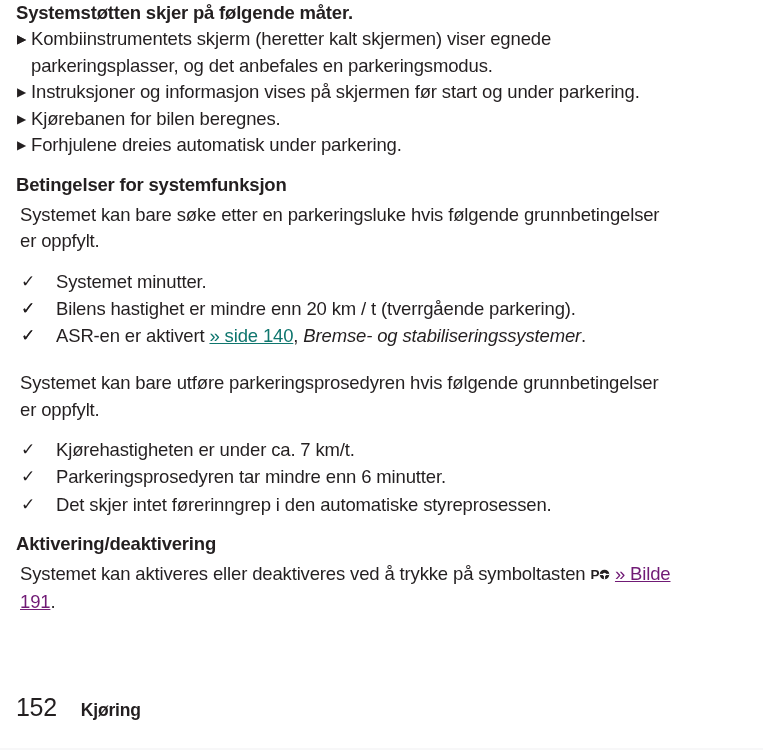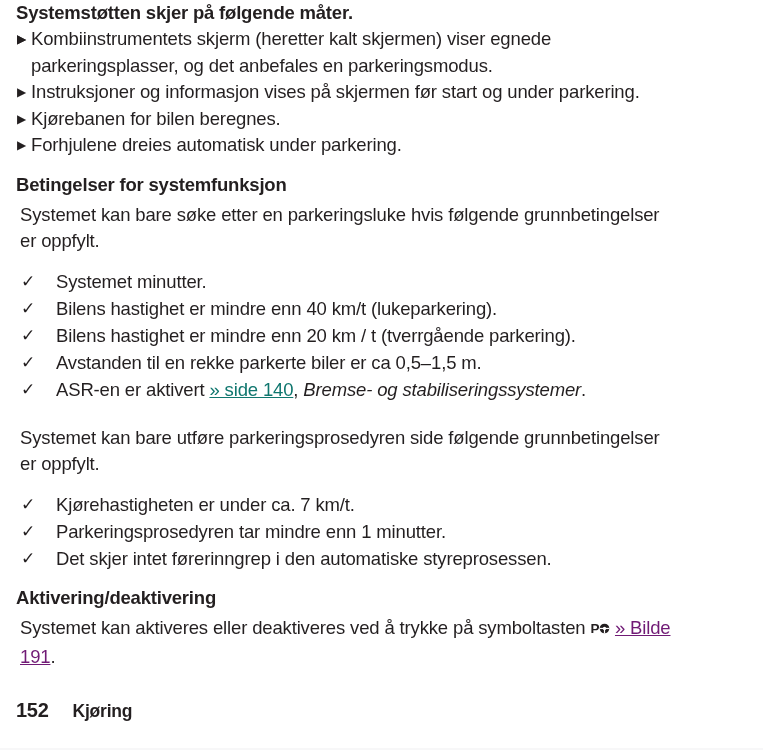--- a/index.html
+++ b/index.html
@@ -115,22 +115,22 @@
 
   
   .footer {
     position: absolute;
     left: 16px;
     bottom: 28px;
     display: flex;
     align-items: baseline;
   }
   .footer-num {
-    font-weight: bold;
-    font-size: 20px;
+    font-weight: normal;
+    font-size: 25px;
     letter-spacing: -0.3px;
   }
   .footer-chapter {
     font-weight: bold;
     font-size: 17.5px;
     margin-left: 24px;
     letter-spacing: -0.2px;
   }
   .bottom-rule {
     position: absolute;
@@ -178,50 +178,48 @@
 
   <div class="gap-sm"></div>
 
   <ul class="chk-list">
     <li class="chk-item">
       <span class="chk-marker">✓</span>
       <span>Systemet minutter.</span>
     </li>
     <li class="chk-item">
       <span class="chk-marker">✓</span>
-      <span>Bilens hastighet er mindre enn 40 km/t (lukeparkering).</span>
     </li>
     <li class="chk-item">
       <span class="chk-marker">✓</span>
       <span>Bilens hastighet er mindre enn 20 km / t (tverrgående parkering).</span>
     </li>
     <li class="chk-item">
       <span class="chk-marker">✓</span>
-      <span>Avstanden til en rekke parkerte biler er ca 0,5–1,5 m.</span>
     </li>
     <li class="chk-item">
       <span class="chk-marker">✓</span>
       <span>ASR-en er aktivert </span><a class="link" href="#">» side 140</a><span>, </span><span class="ital">Bremse- og stabiliseringssystemer</span><span>.</span>
     </li>
   </ul>
 
   <div class="gap-lg"></div>
 
-  <p class="para">Systemet kan bare utføre parkeringsprosedyren side følgende grunnbetingelser er oppfylt.</p>
+  <p class="para">Systemet kan bare utføre parkeringsprosedyren hvis følgende grunnbetingelser er oppfylt.</p>
 
   <div class="gap-sm"></div>
 
   <ul class="chk-list">
     <li class="chk-item">
       <span class="chk-marker">✓</span>
       <span>Kjørehastigheten er under ca. 7 km/t.</span>
     </li>
     <li class="chk-item">
       <span class="chk-marker">✓</span>
-      <span>Parkeringsprosedyren tar mindre enn 1 minutter.</span>
+      <span>Parkeringsprosedyren tar mindre enn 6 minutter.</span>
     </li>
     <li class="chk-item">
       <span class="chk-marker">✓</span>
       <span>Det skjer intet førerinngrep i den automatiske styreprosessen.</span>
     </li>
   </ul>
 
   <div class="gap-md"></div>
 
   <h2 class="h-bold">Aktivering/deaktivering</h2>

